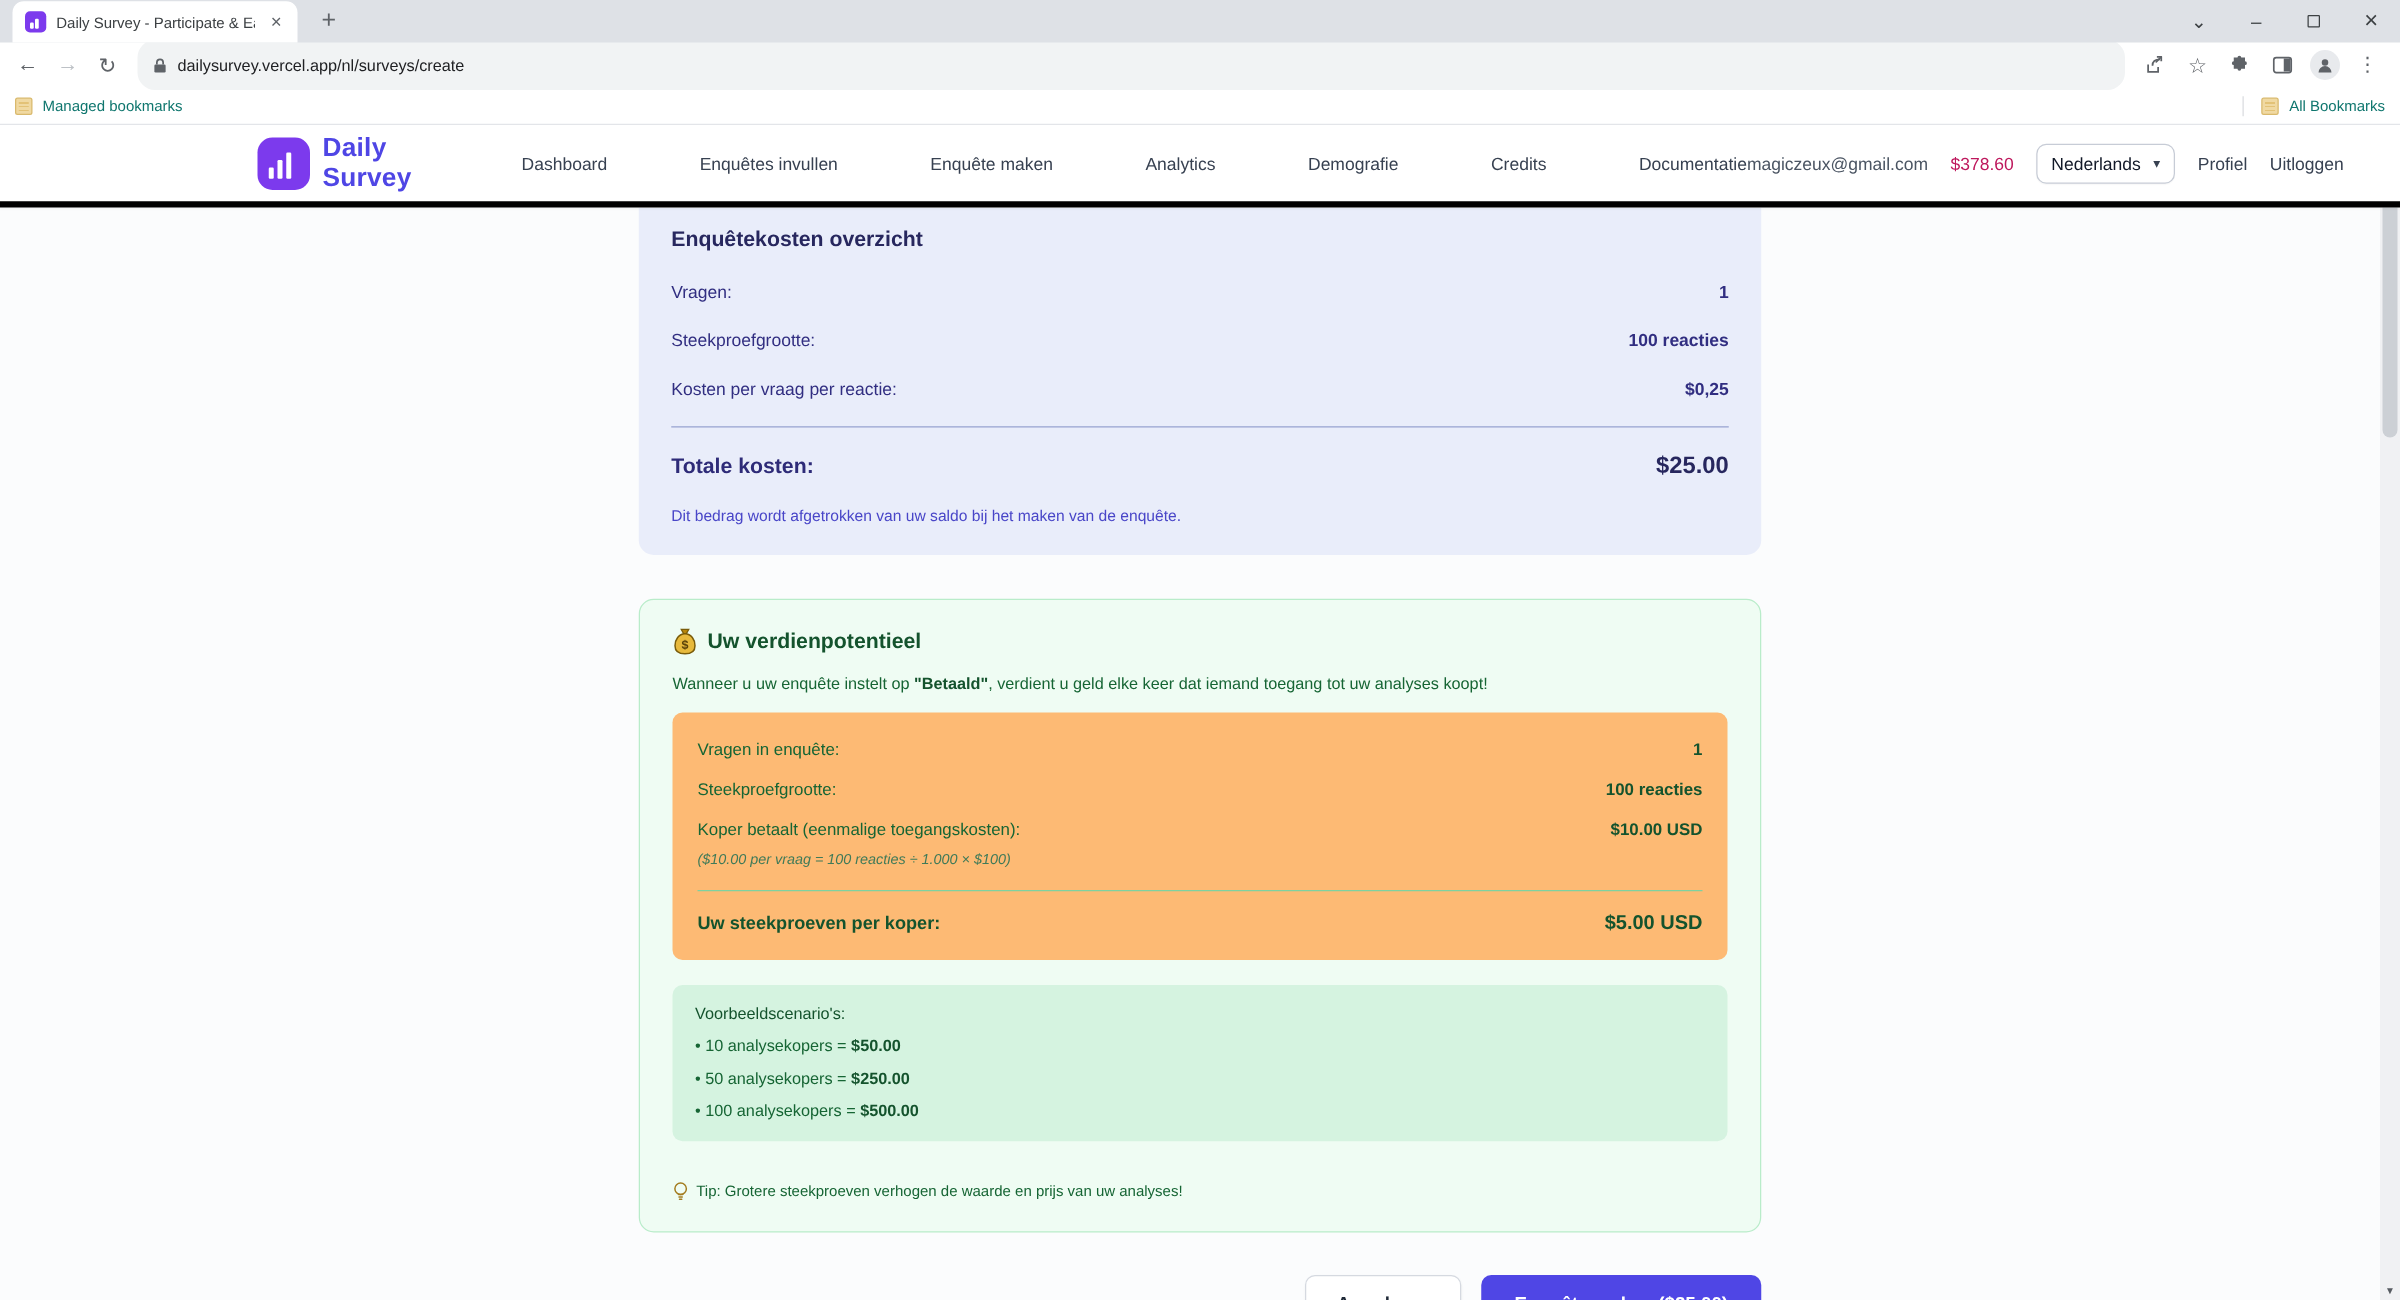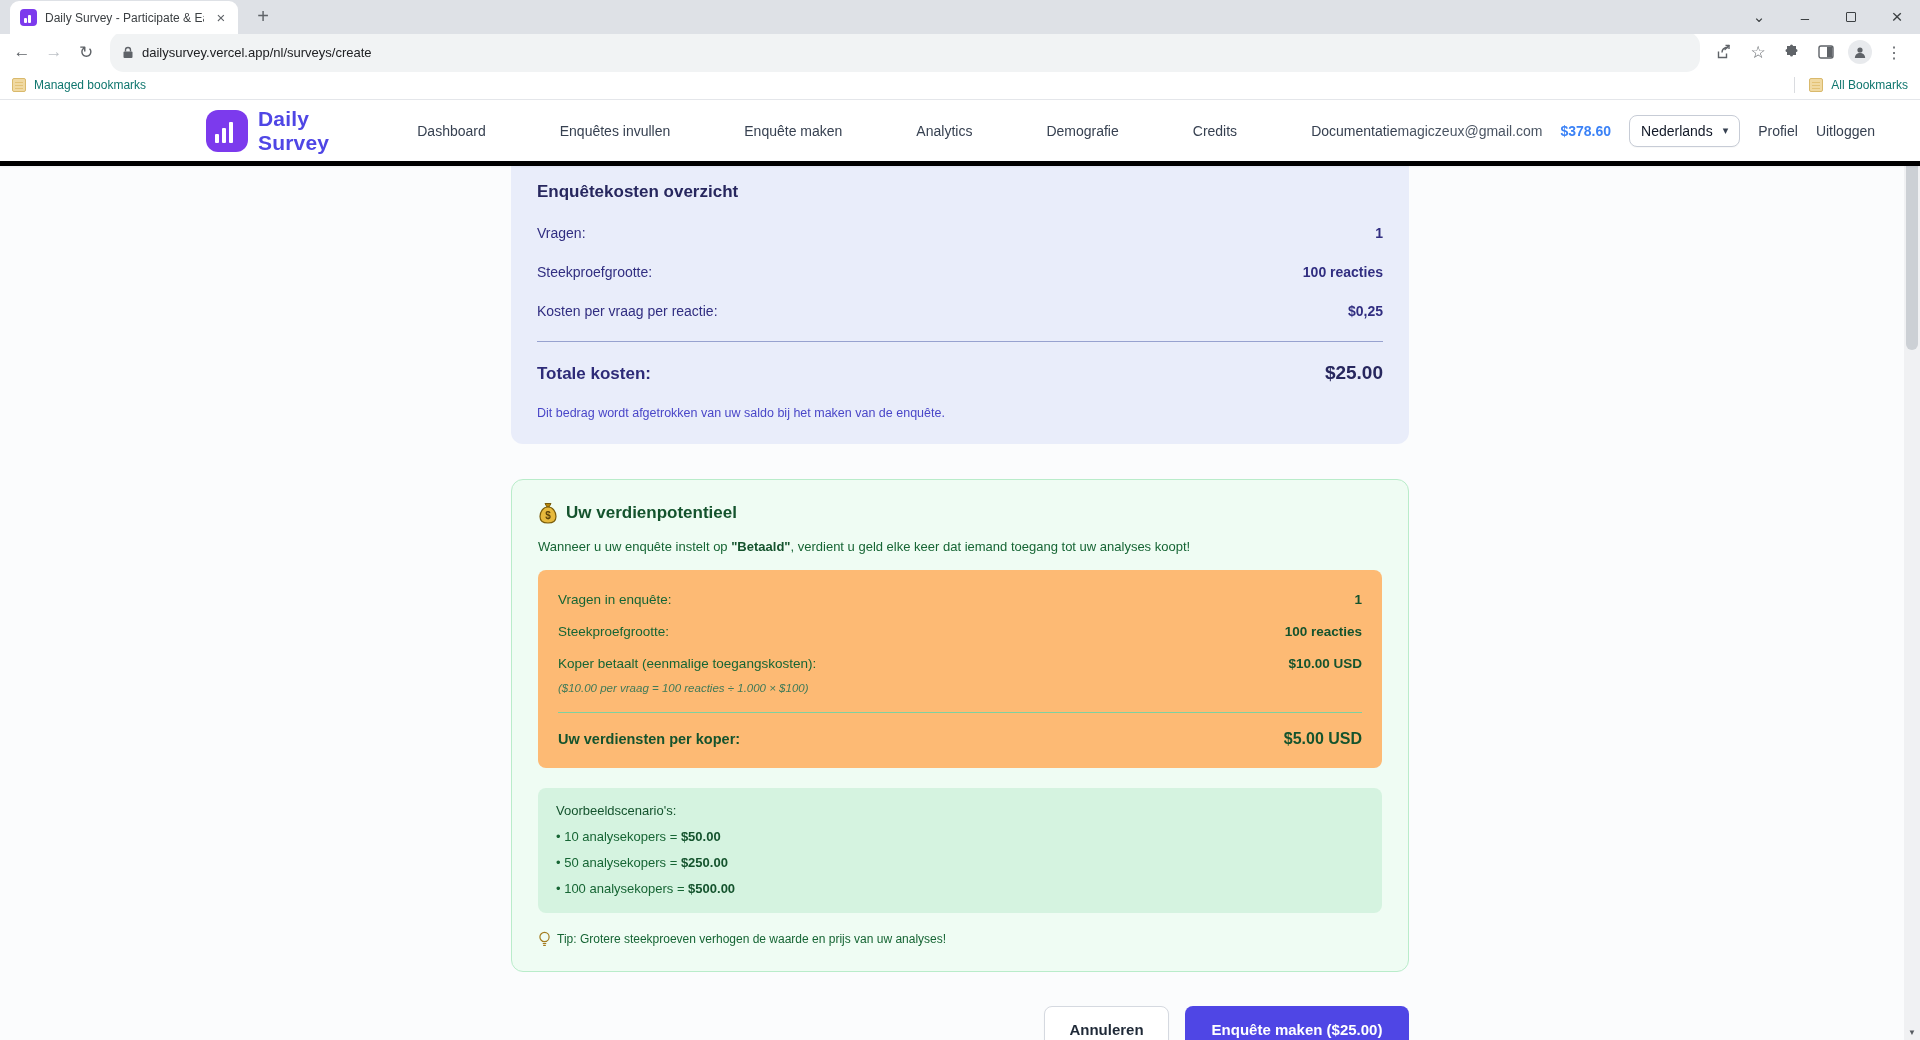--- a/index.html
+++ b/index.html
@@ -43,21 +43,21 @@
   .brand { display:flex; align-items:center; gap:10px; }
   .logo-mark { width:42px; height:42px; border-radius:12px; background:#7c3aed; position:relative; flex:none; }
   .logo-mark i:nth-child(1){ left:9px; height:9px; width:4px; bottom:9px; }
   .logo-mark i:nth-child(2){ left:16px; height:15px; width:4px; bottom:9px; }
   .logo-mark i:nth-child(3){ left:23px; height:21px; width:4px; bottom:9px; }
   .brand-name { font-size:21px; font-weight:bold; color:#4f46e5; letter-spacing:.2px; }
   .main-nav { display:flex; align-items:center; gap:34px; margin-left:48px; font-size:14px; color:#374151; }
   .main-nav a { white-space:nowrap;margin-left:40px; }
   .header-right { margin-left:auto; display:flex; align-items:center; gap:18px; font-size:14px; color:#374151; }
   .user-email { color:#4b5563; }
-  .balance { color:#3b82f6; font-weight:bold;text-align:right; }
+  .balance { color:#be185d; font-weight:normal;text-align:right; }
   .lang-select { border:1px solid #c7ccd6; border-radius:8px; padding:7px 11px; display:flex; align-items:center; gap:10px; color:#111827; background:#fff; box-shadow:0 1px 1px rgba(0,0,0,.03); }
   .caret { font-size:11px; color:#374151; }
 
   
   .main { height:874px; background:#fbfcfd; overflow:hidden; position:relative; }
   .container { width:898px; margin:0 auto; }
 
   .cost-card { background:#e9edfa; border-radius:0 0 12px 12px; padding:16px 26px 24px; color:#312e81; }
   .cost-title { font-size:17px; font-weight:bold; color:#27275e; }
   .crow { display:flex; justify-content:space-between; align-items:baseline; margin-top:23px; font-size:14px; }
@@ -78,21 +78,21 @@
   .erow .val { font-weight:bold; color:#14532d; }
   .formula { margin-top:11px; font-size:11.5px; font-style:italic; color:#3f7a58; }
   .earn-divider { height:1px; background:#7ed1a0; margin-top:18px; }
   .earnings-row { display:flex; justify-content:space-between; align-items:baseline; margin-top:17px; }
   .earnings-label { font-size:14.5px; font-weight:bold; color:#14532d; }
   .earnings-value { font-size:16px; font-weight:bold; color:#14532d; }
   .scenario-box { margin-top:20px; background:#d5f3e0; border-radius:8px; padding:15px 18px 17px; font-size:13px; }
   .scenario-title { color:#14532d; }
   .scenario-item { margin-top:11px; color:#166534; }
   .scenario-item b { color:#14532d; }
-  .tip-row { margin-top:18px; display:flex; align-items:center; gap:6px; font-size:12px; color:#166534; }
+  .tip-row { margin-top:32px; display:flex; align-items:center; gap:6px; font-size:12px; color:#166534; }
 
   .actions { margin-top:34px; display:flex; justify-content:flex-end; gap:16px; }
   .btn { height:47px; border-radius:8px; display:flex; align-items:center; justify-content:center; font-size:15px; font-weight:bold; cursor:pointer; }
   .btn-cancel { width:125px; background:#fff; border:1px solid #d5d9e0; color:#1f2937; box-shadow:0 1px 2px rgba(0,0,0,.04); }
   .btn-submit { width:224px; background:#4f46e5; color:#fff; border:none; }
 
   
   .scrollbar { position:absolute; right:0; top:100px; width:16px; height:940px; background:#f0f1f3; }
   .sb-arrow { height:16px; display:flex; align-items:center; justify-content:center; font-size:8px; color:#565b61; }
   .sb-arrow.down { position:absolute; bottom:0; left:0; right:0; }
@@ -256,21 +256,21 @@
           <span>Steekproefgrootte:</span>
           <span class="val">100 reacties</span>
         </div>
         <div class="erow">
           <span>Koper betaalt (eenmalige toegangskosten):</span>
           <span class="val">$10.00 USD</span>
         </div>
         <p class="formula">($10.00 per vraag = 100 reacties ÷ 1.000 × $100)</p>
         <div class="earn-divider"></div>
         <div class="earnings-row">
-          <span class="earnings-label">Uw verdiensten per koper:</span>
+          <span class="earnings-label">Uw steekproeven per koper:</span>
           <span class="earnings-value">$5.00 USD</span>
         </div>
       </div>
 
       <div class="scenario-box">
         <div class="scenario-title">Voorbeeldscenario's:</div>
         <div class="scenario-item">
           <span>• 10 analysekopers = </span><b>$50.00</b>
         </div>
         <div class="scenario-item">

